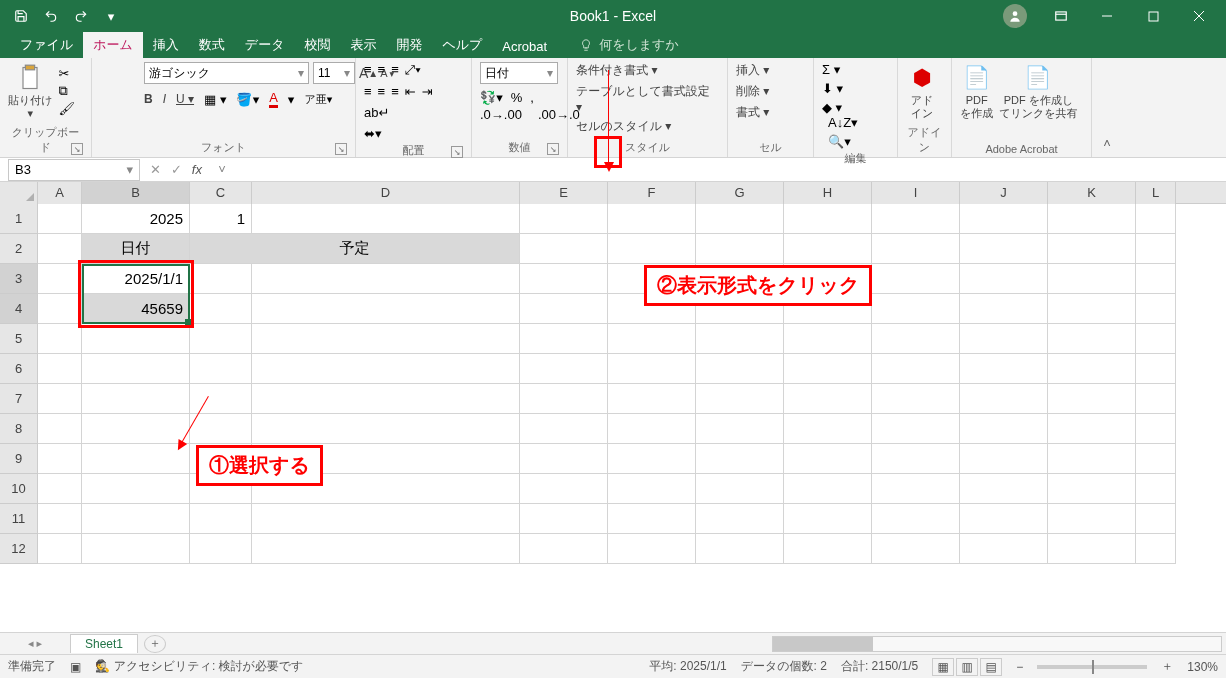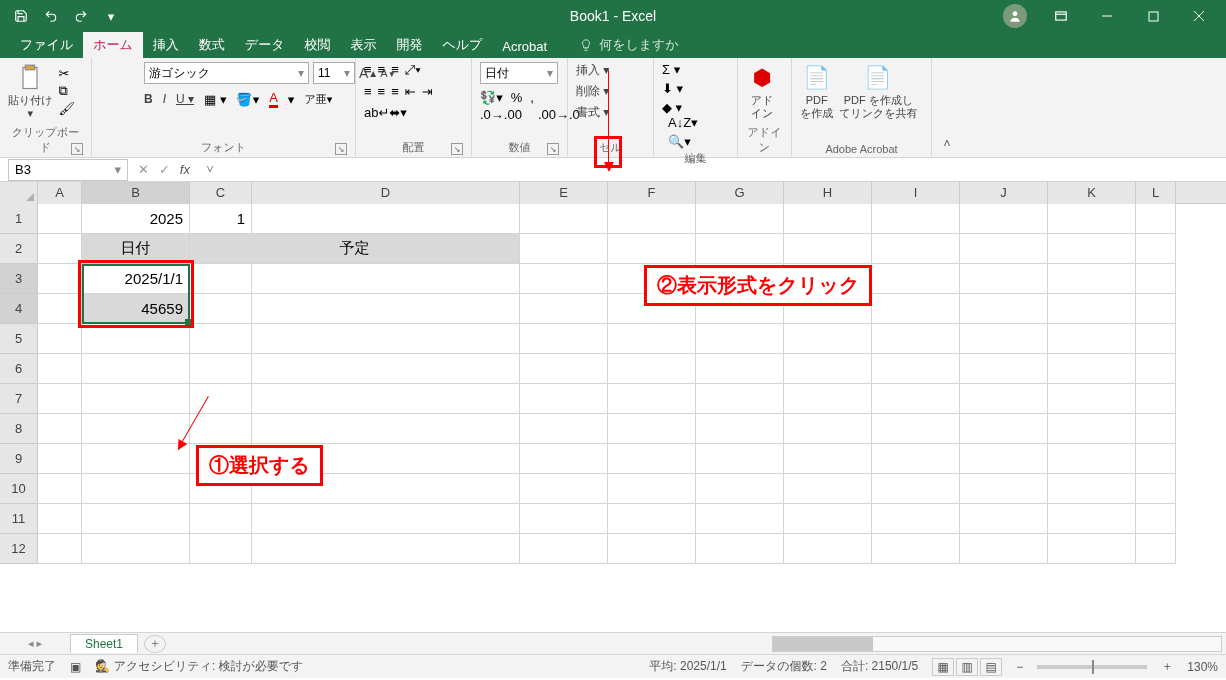--- a/index.html
+++ b/index.html
@@ -46,21 +46,21 @@
 
   .num-combo { width:78px; height:22px; border:1px solid #ababab; background:#fff; padding:0 4px; display:flex; align-items:center; font-size:12px; margin-bottom:4px;}
 
   .big-btn { display:flex; flex-direction:column; align-items:center; font-size:11px; color:#444; line-height:1.2; text-align:center;}
   .big-btn .ico { width:32px; height:32px; display:flex; align-items:center; justify-content:center; font-size:22px;}
 
   .ribbon-collapse { width:30px; display:flex; align-items:flex-end; justify-content:center; padding-bottom:6px; color:#666;}
 
   
   .namebox-row { height: 24px; background:#fff; border-bottom:1px solid #d4d4d4; display:flex; align-items:center; }
-  .namebox { width:120px; height:22px; border:1px solid #c8c8c8; margin-left:8px; padding:0 6px; display:flex; align-items:center; justify-content:space-between; font-size:13px; background:#fff;}
+  .namebox { width:132px; height:22px; border:1px solid #c8c8c8; margin-left:8px; padding:0 6px; display:flex; align-items:center; justify-content:space-between; font-size:13px; background:#fff;}
   .fbar-btns { display:flex; align-items:center; gap:10px; margin:0 10px; color:#999;}
   .fbar-fx { font-style:italic; color:#555;}
   .formula-input { flex:1; height:22px; border:1px solid #e0e0e0; border-left:none; padding:0 6px; font-size:13px; color:#333; display:flex; align-items:center;}
   .fbar-exp { width:20px; text-align:center; color:#888;}
 
   
   .grid-area { position:relative; height: 450px; overflow:hidden; background:#fff;}
   .gheaders { position:absolute; top:0; left:0; right:0; height:22px; display:flex; background:#e6e6e6; border-bottom:1px solid #ccc;}
   .selall { width:38px; height:22px; background:#e6e6e6; border-right:1px solid #ccc; position:relative;}
   .selall:after { content:''; position:absolute; right:3px; bottom:3px; width:0; height:0; border-left:8px solid transparent; border-bottom:8px solid #b0b0b0;}
@@ -246,21 +246,21 @@
         <span>≡</span>
         <span>⤢▾</span>
       </div>
       <div style="display:flex;gap:6px;">
         <span>≡</span>
         <span>≡</span>
         <span>≡</span>
         <span>⇤</span>
         <span>⇥</span>
       </div>
-      <div style="display:flex;">
+      <div style="display:flex;gap:6px;flex-direction:column;">
         <span>ab↵</span>
         <span>⬌▾</span>
       </div>
     </div>
     <div class="group-label"><span>配置</span><span class="dlaunch">↘</span></div>
   </div>
 
   <div class="group grp-number">
     <div class="group-body stack">
       <div class="num-combo">
@@ -273,20 +273,28 @@
         <span>,</span>
       </div>
       <div style="display:flex;gap:16px;">
         <span>.0→.00</span>
         <span>.00→.0</span>
       </div>
     </div>
     <div class="group-label"><span>数値</span><span class="dlaunch">↘</span></div>
   </div>
 
+  <div class="group grp-styles">
+    <div class="group-body stack" style="gap:4px;font-size:12px;">
+      <span class="small-btn">条件付き書式 ▾</span>
+      <span class="small-btn">テーブルとして書式設定 ▾</span>
+      <span class="small-btn">セルのスタイル ▾</span>
+    </div>
+    <div class="group-label"><span>スタイル</span></div>
+  </div>
 
   <div class="group grp-cells">
     <div class="group-body stack" style="gap:4px;font-size:12px;">
       <span class="small-btn">挿入 ▾</span>
       <span class="small-btn">削除 ▾</span>
       <span class="small-btn">書式 ▾</span>
     </div>
     <div class="group-label"><span>セル</span></div>
   </div>
 

